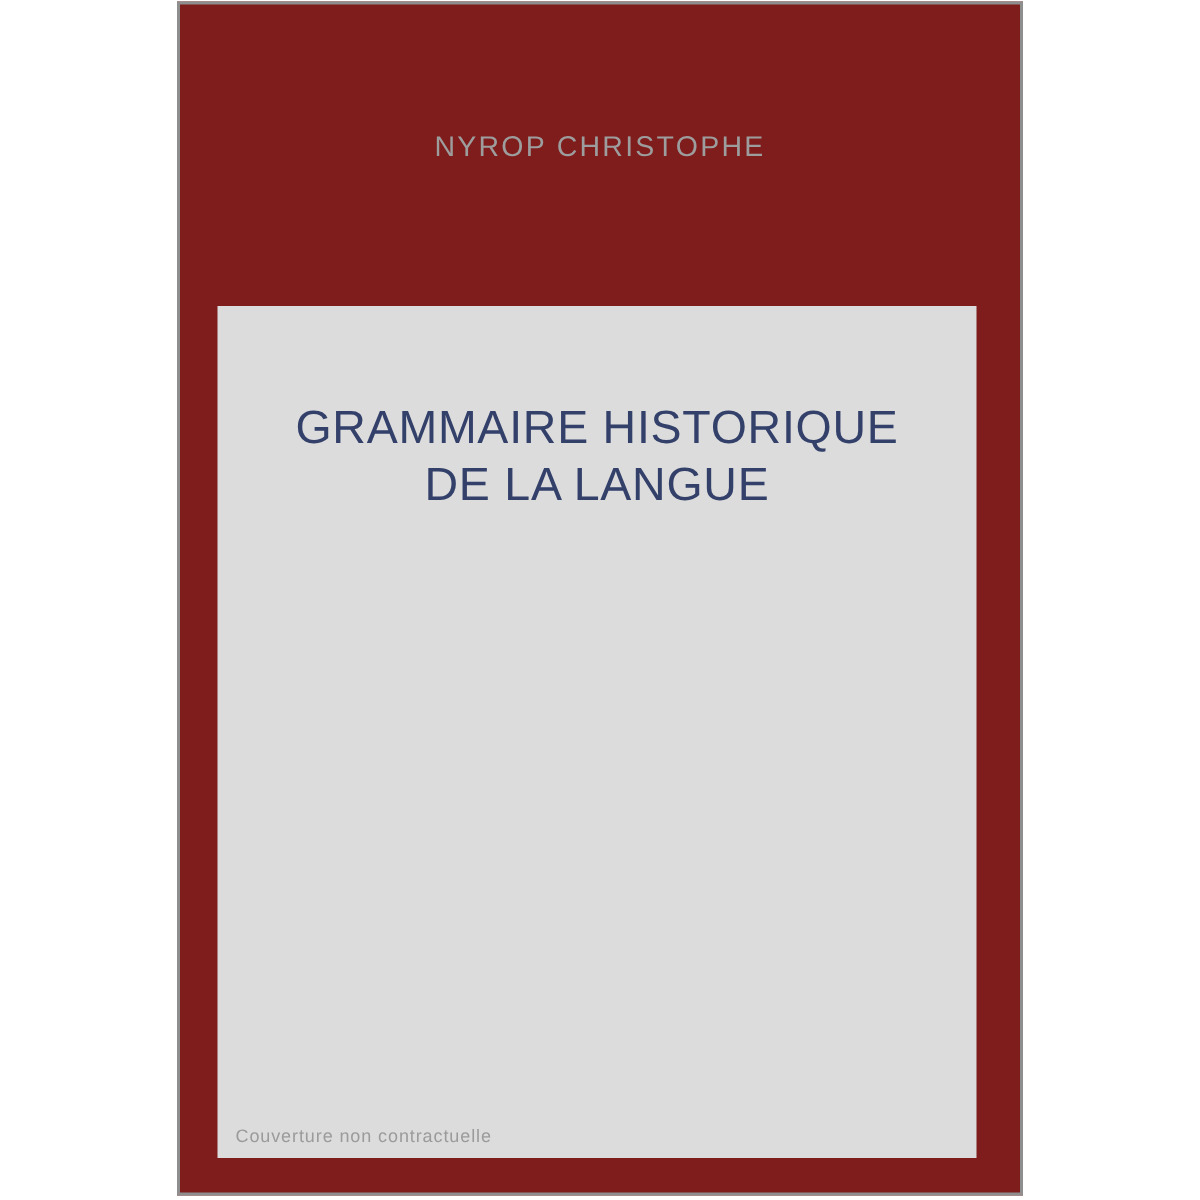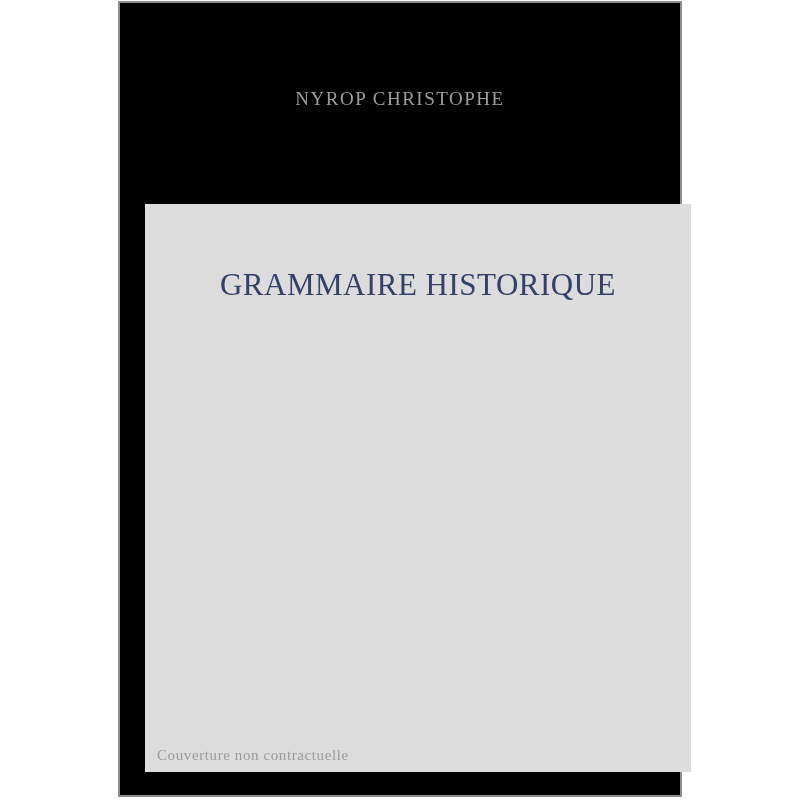--- a/index.html
+++ b/index.html
@@ -18,75 +18,74 @@
     overflow: hidden;
   }
   .cover-page {
     position: absolute;
     left: 118px;
     top: 1px;
     width: 564px;
     height: 796px;
     box-sizing: border-box;
     border: 2px solid var(--page-border, #8e8e8e);
-    background: #000000;
-    font-family: Liberation Serif, serif;
+    background: #7f1d1d;
   }
   .author-name {
     position: absolute;
     top: 85px;
     left: 0;
     width: 100%;
     text-align: center;
     font-size: 19px;
     letter-spacing: 1.5px;
     color: var(--author-text, #9d9d9d);
     white-space: nowrap;
   }
   .title-panel {
     position: absolute;
     left: 25px;
     top: 201px;
     width: 506px;
     height: 568px;
     background: var(--panel-background, #dcdcdc);
-    padding-left: 40px;
   }
   .book-title {
     position: absolute;
     top: 62px;
     left: 0;
     width: 100%;
     text-align: center;
     font-size: 31px;
     line-height: 38px;
     letter-spacing: 0.5px;
     color: var(--title-text, #33406a);
   }
   .disclaimer {
     position: absolute;
     left: 12px;
     bottom: 8px;
-    font-size: 15px;
+    font-size: 12px;
     letter-spacing: 0.6px;
     color: var(--disclaimer-text, #9b9b9b);
     white-space: nowrap;
   }
 </style>
 </head>
 <body>
 
 <div class="canvas">
   <div class="cover-page">
 
     <div class="author-name">NYROP CHRISTOPHE</div>
 
     <div class="title-panel">
 
       <div class="book-title">
         <div>GRAMMAIRE HISTORIQUE</div>
+        <div>DE LA LANGUE</div>
       </div>
 
       <div class="disclaimer">Couverture non contractuelle</div>
     </div>
 
   </div>
 </div>
 
 </body></html>

